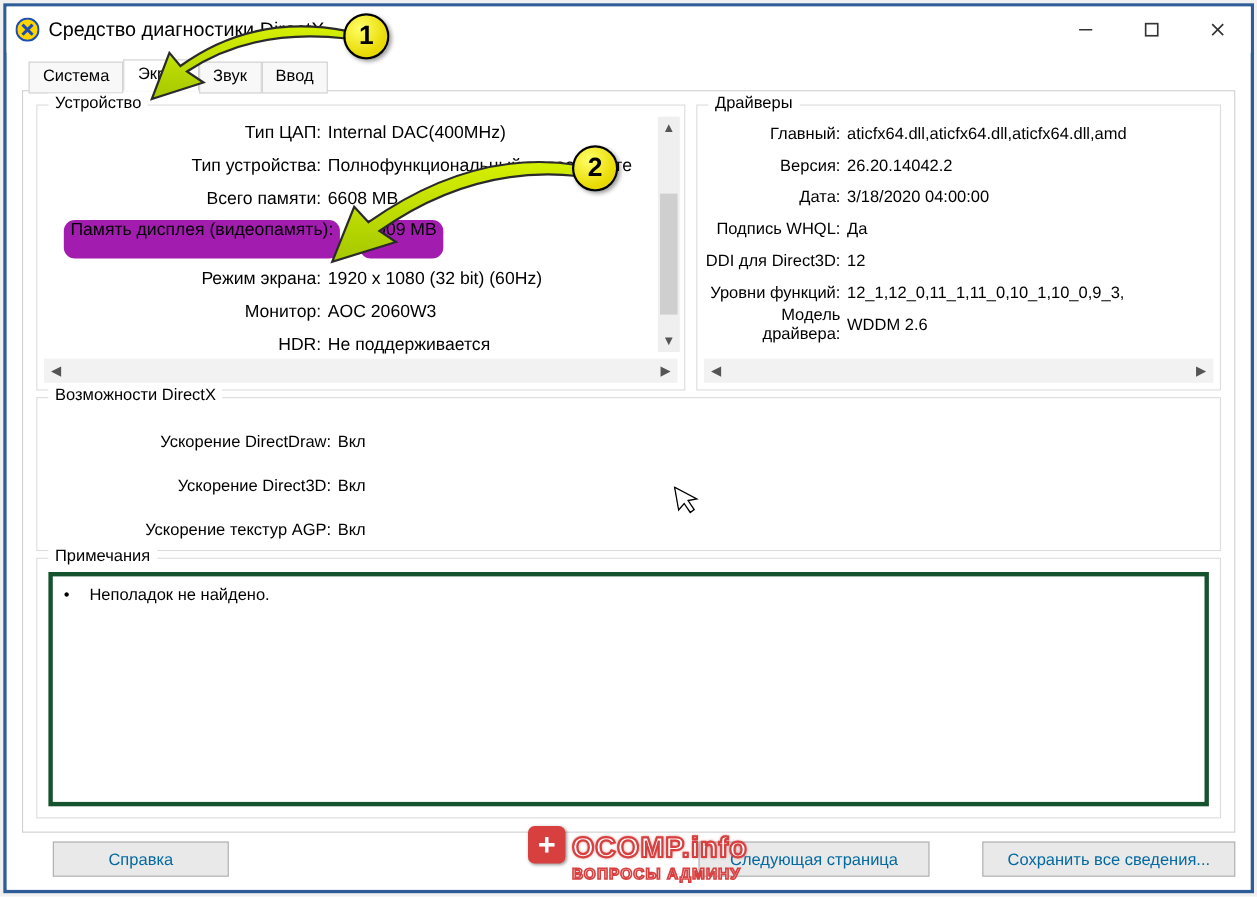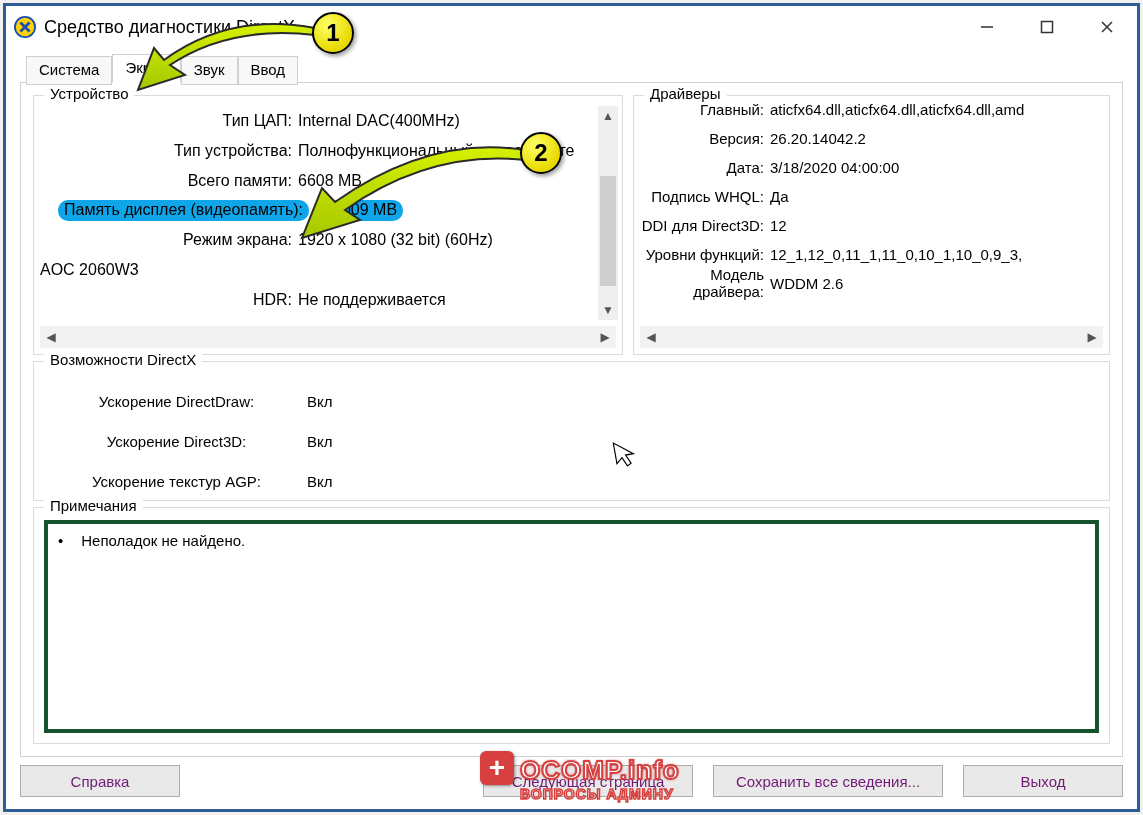--- a/index.html
+++ b/index.html
@@ -95,23 +95,23 @@
   .device-box { width: 590px; height: 260px; position:relative; }
   .device-rows {
     position:absolute; top:14px; left:6px; right:26px;
     display:flex; flex-direction:column; gap:8px;
     font-size:16px;
   }
   .kv { display:flex; align-items:center; height:22px; }
   .kv .k { width: 258px; text-align:right; padding-right:6px; }
   .kv .v { }
   .highlight-row .k, .highlight-row .v {
-    background: #0ea5e9;
+    background: #a21caf;
     border-radius: 10px;
-    padding: 1px 6px 2px;
+    padding: 1px 6px 16px;
     text-align: center;
   }
   .highlight-row .k {
     display:inline-block;
     width:auto;
     margin-left:18px;
   }
   .highlight-row { display:flex; align-items:center; }
   .highlight-row .spacer{ width: 18px;}
   .v-scroll {
@@ -137,50 +137,51 @@
   .h-scroll .arrow{
     width:22px; text-align:center; font-size:12px; color:#555;
   }
   .h-scroll .track{ flex:1; position:relative; }
   .h-scroll .thumb{
     position:absolute; left:0; width:90%; top:2px; bottom:2px;
     background:#cfcfcf;
   }
   .drivers-box { flex:1; height:260px; position:relative; }
   .drivers-rows {
-    position:absolute; top:2px; left:6px; right:12px;
+    position:absolute; top:14px; left:6px; right:12px;
     display:flex; flex-direction:column; gap:7px;
     font-size:15px;
   }
   .drivers-rows .kv .k { width:130px; }
   .dx-box { height: 140px; }
   .dx-rows { padding: 10px 10px; display:flex; flex-direction:column; gap:18px; }
-  .dx-rows .kv .k { width:255px; text-align:center; }
+  .dx-rows .kv .k { width:255px; text-align:right; }
   .notes-box { flex:1; min-height:110px; position:relative; }
   .notes-text {
     position:absolute; inset:12px 10px 10px 10px;
     border:4px solid #14532d;
     background:#fff;
     padding:8px 10px;
     font-size:15px;
   }
   .notes-text .bullet::before{
     content:"\2022"; margin-right:18px;
   }
   .buttonbar {
     display:flex; gap:20px; padding: 8px 0 2px;
     justify-content: flex-start;
   }
   .buttonbar .spacer{ flex:1;}
   button.btn {
     min-width:160px; height:32px;
     border:1px solid #adadad;
     background:#e9e9e9;
-    font-size:15px; font-family:inherit; color:#701a75;
+    font-size:15px; font-family:inherit; color:#0369a1;
     padding:0 18px;
+    margin-left:28px;
   }
   
   .marker {
     position:absolute;
     width:42px; height:42px;
     border-radius:50%;
     background: radial-gradient(circle at 35% 30%, #ffff66, #e8d900 70%);
     border:2px solid #000;
     display:flex; align-items:center; justify-content:center;
     font-weight:700; font-size:24px; color:#000;
@@ -284,20 +285,21 @@
             <div class="highlight-row">
               <span class="k">Память дисплея (видеопамять):</span>
               <span class="spacer"></span>
               <span class="v">1009 MB</span>
             </div>
             <div class="kv">
                   <span class="k">Режим экрана:</span>
                   <span class="v">1920 x 1080 (32 bit) (60Hz)</span>
                 </div>
             <div class="kv">
+                  <span class="k">Монитор:</span>
                   <span class="v">AOC 2060W3</span>
                 </div>
             <div class="kv">
                   <span class="k">HDR:</span>
                   <span class="v">Не поддерживается</span>
                 </div>
           </div>
           <div class="v-scroll">
             <div class="arrow up">▲</div>
             <div class="thumb"></div>
@@ -379,21 +381,20 @@
         </div>
       </div>
 
     </div>
 
     <div class="buttonbar">
       <button class="btn">Справка</button>
       <div class="spacer"></div>
       <button class="btn" style="min-width:210px">Следующая страница</button>
       <button class="btn" style="min-width:230px">Сохранить все сведения...</button>
-      <button class="btn">Выход</button>
     </div>
 
   </div>
 </div>
 </div>
 
 <div class="marker" style="left:312px; top:12px;">1</div>
 <div class="marker" style="left:520px; top:132px;">2</div>
 
 <svg class="arrow-svg" style="left:130px; top:20px;" width="200" height="80">

